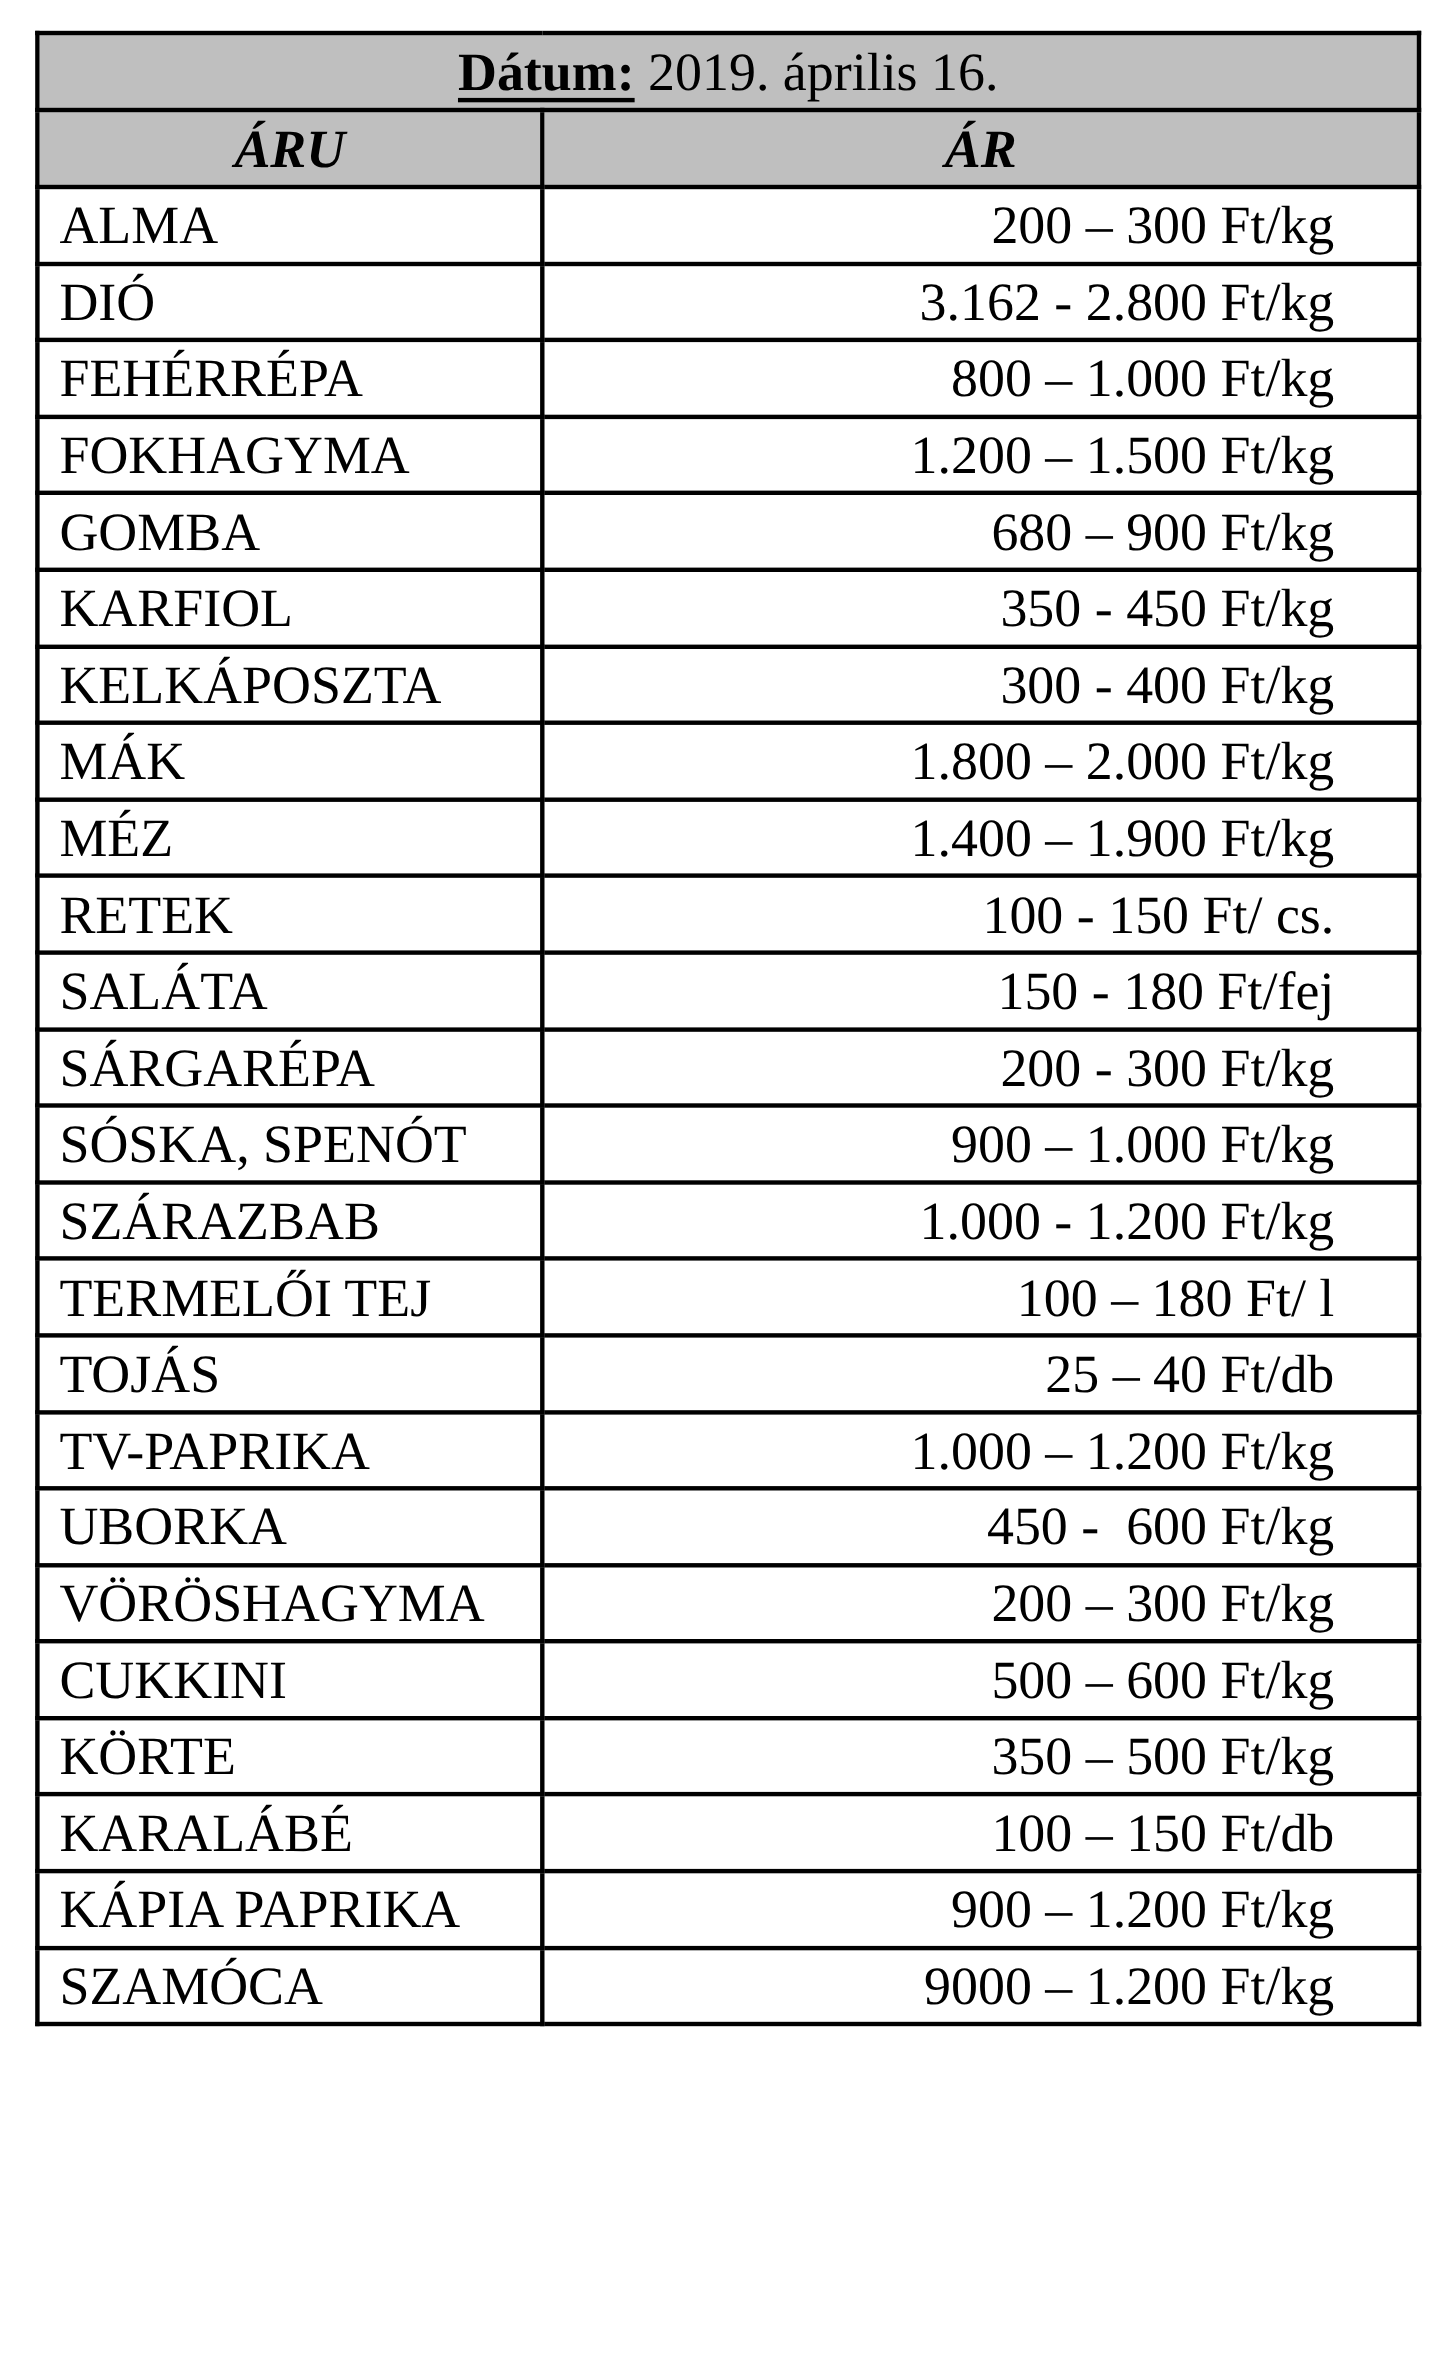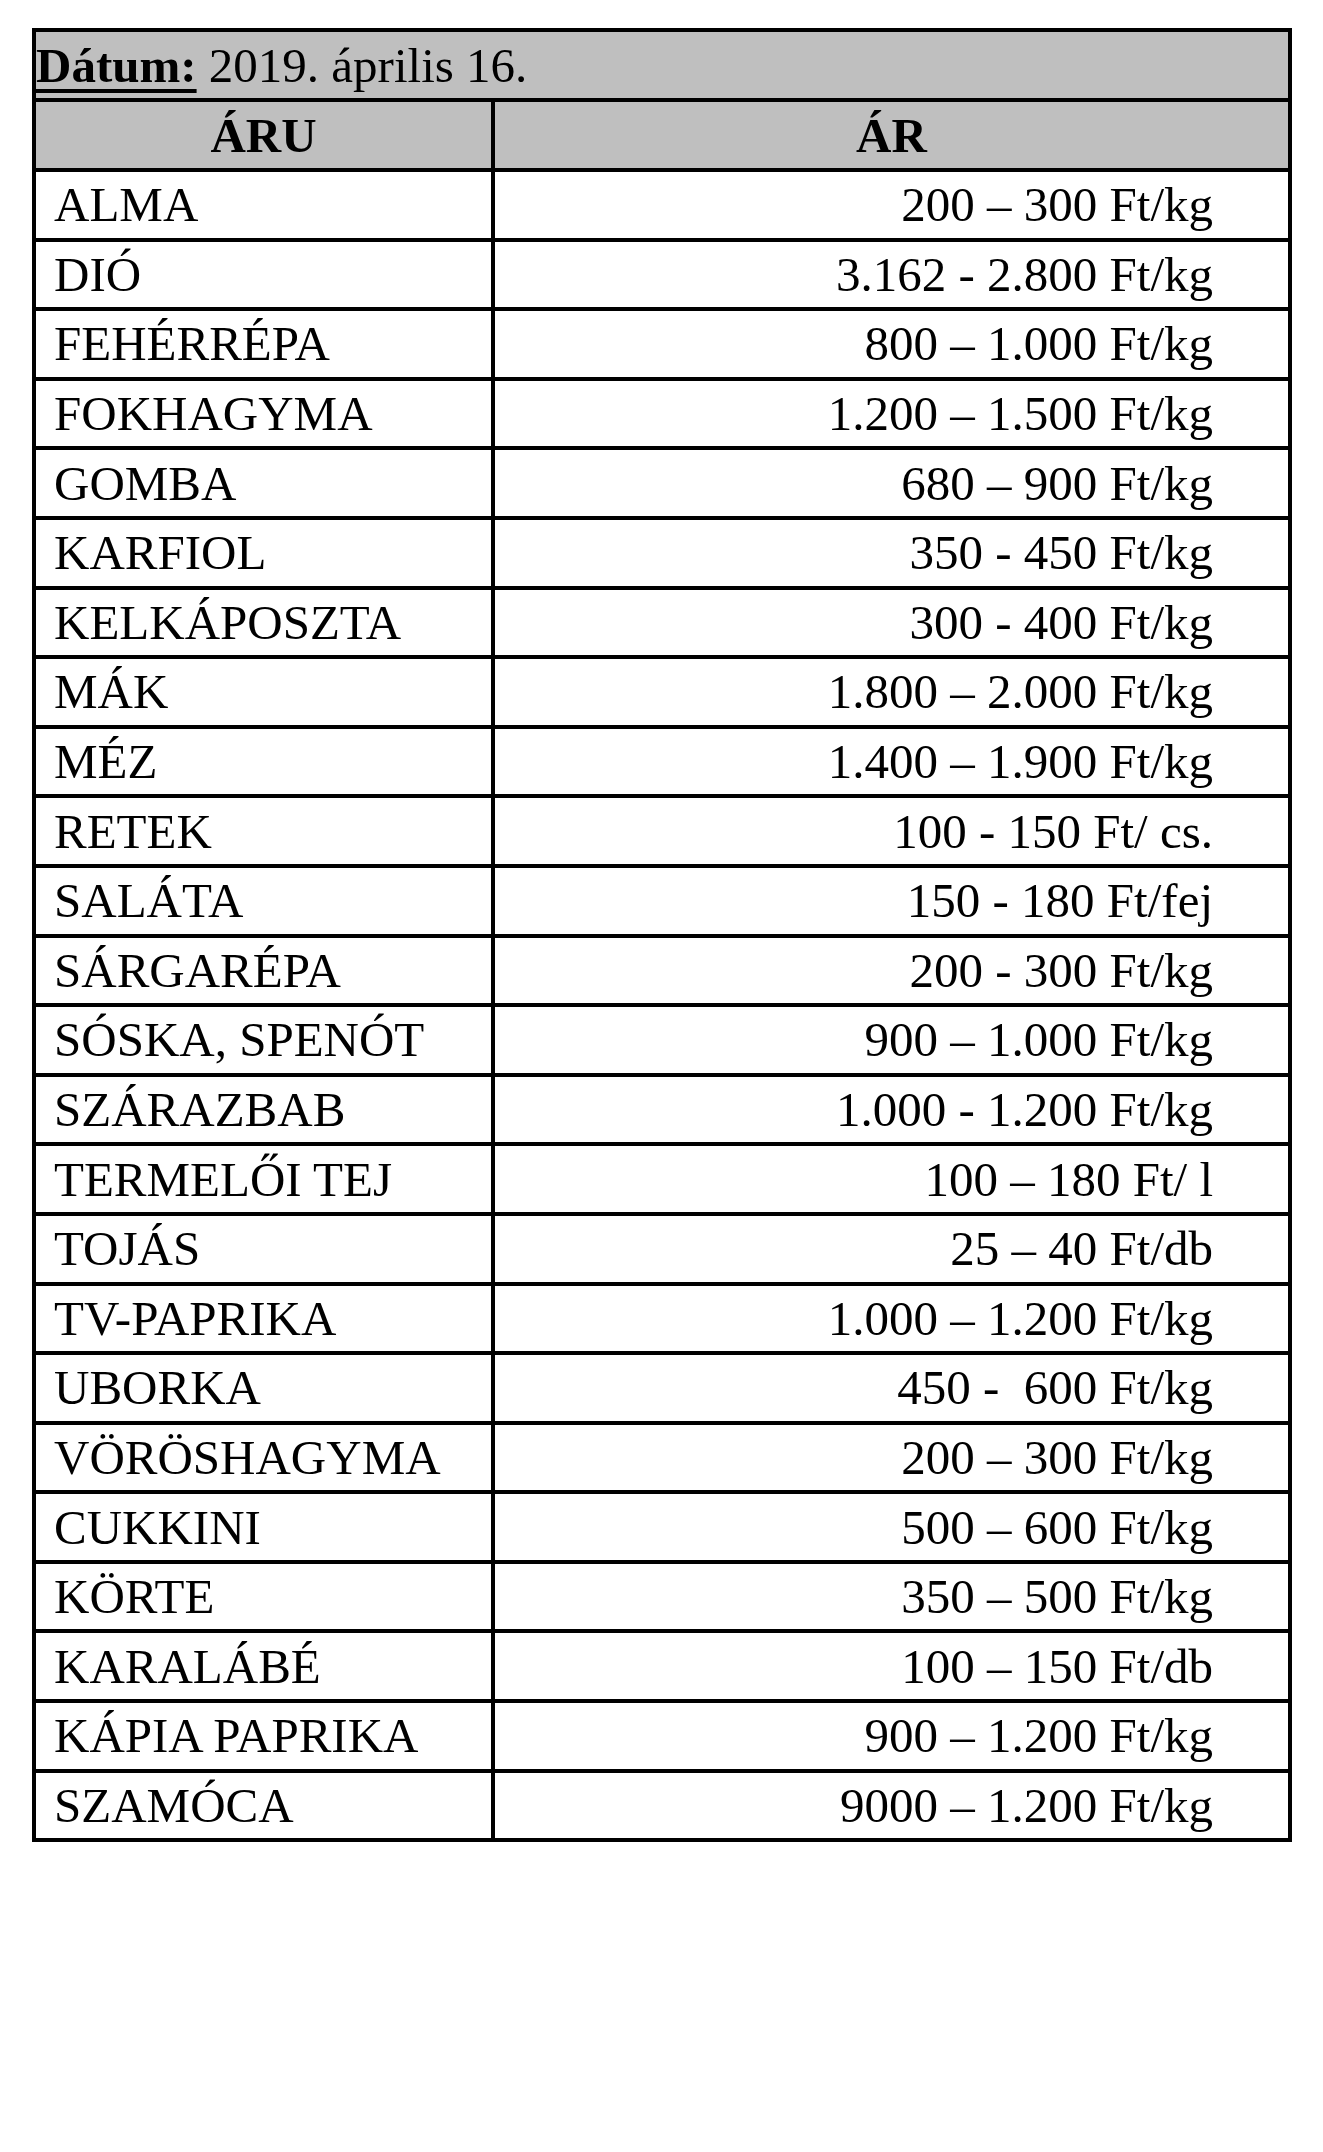--- a/index.html
+++ b/index.html
@@ -43,37 +43,38 @@
     padding: 0;
     vertical-align: middle;
     font-size: 49px;
     line-height: 1;
     overflow: hidden;
   }
 
   
   tr.date-row td {
     background: var(--header-bg);
-    text-align: left;
+    text-align: center;
     height: 70px;
     white-space: pre;
   }
   .date-label {
     font-weight: bold;
     text-decoration: underline;
     text-decoration-thickness: 4px;
     text-underline-offset: 7px;
   }
 
   
   tr.head-row th {
     background: var(--header-bg);
     font-weight: bold;
     text-align: center;
     height: 70px;
+    font-style: italic;
   }
 
   
   td.product-cell {
     text-align: left;
     padding-left: 18px;
     white-space: pre;
   }
   td.price-cell {
     text-align: right;

